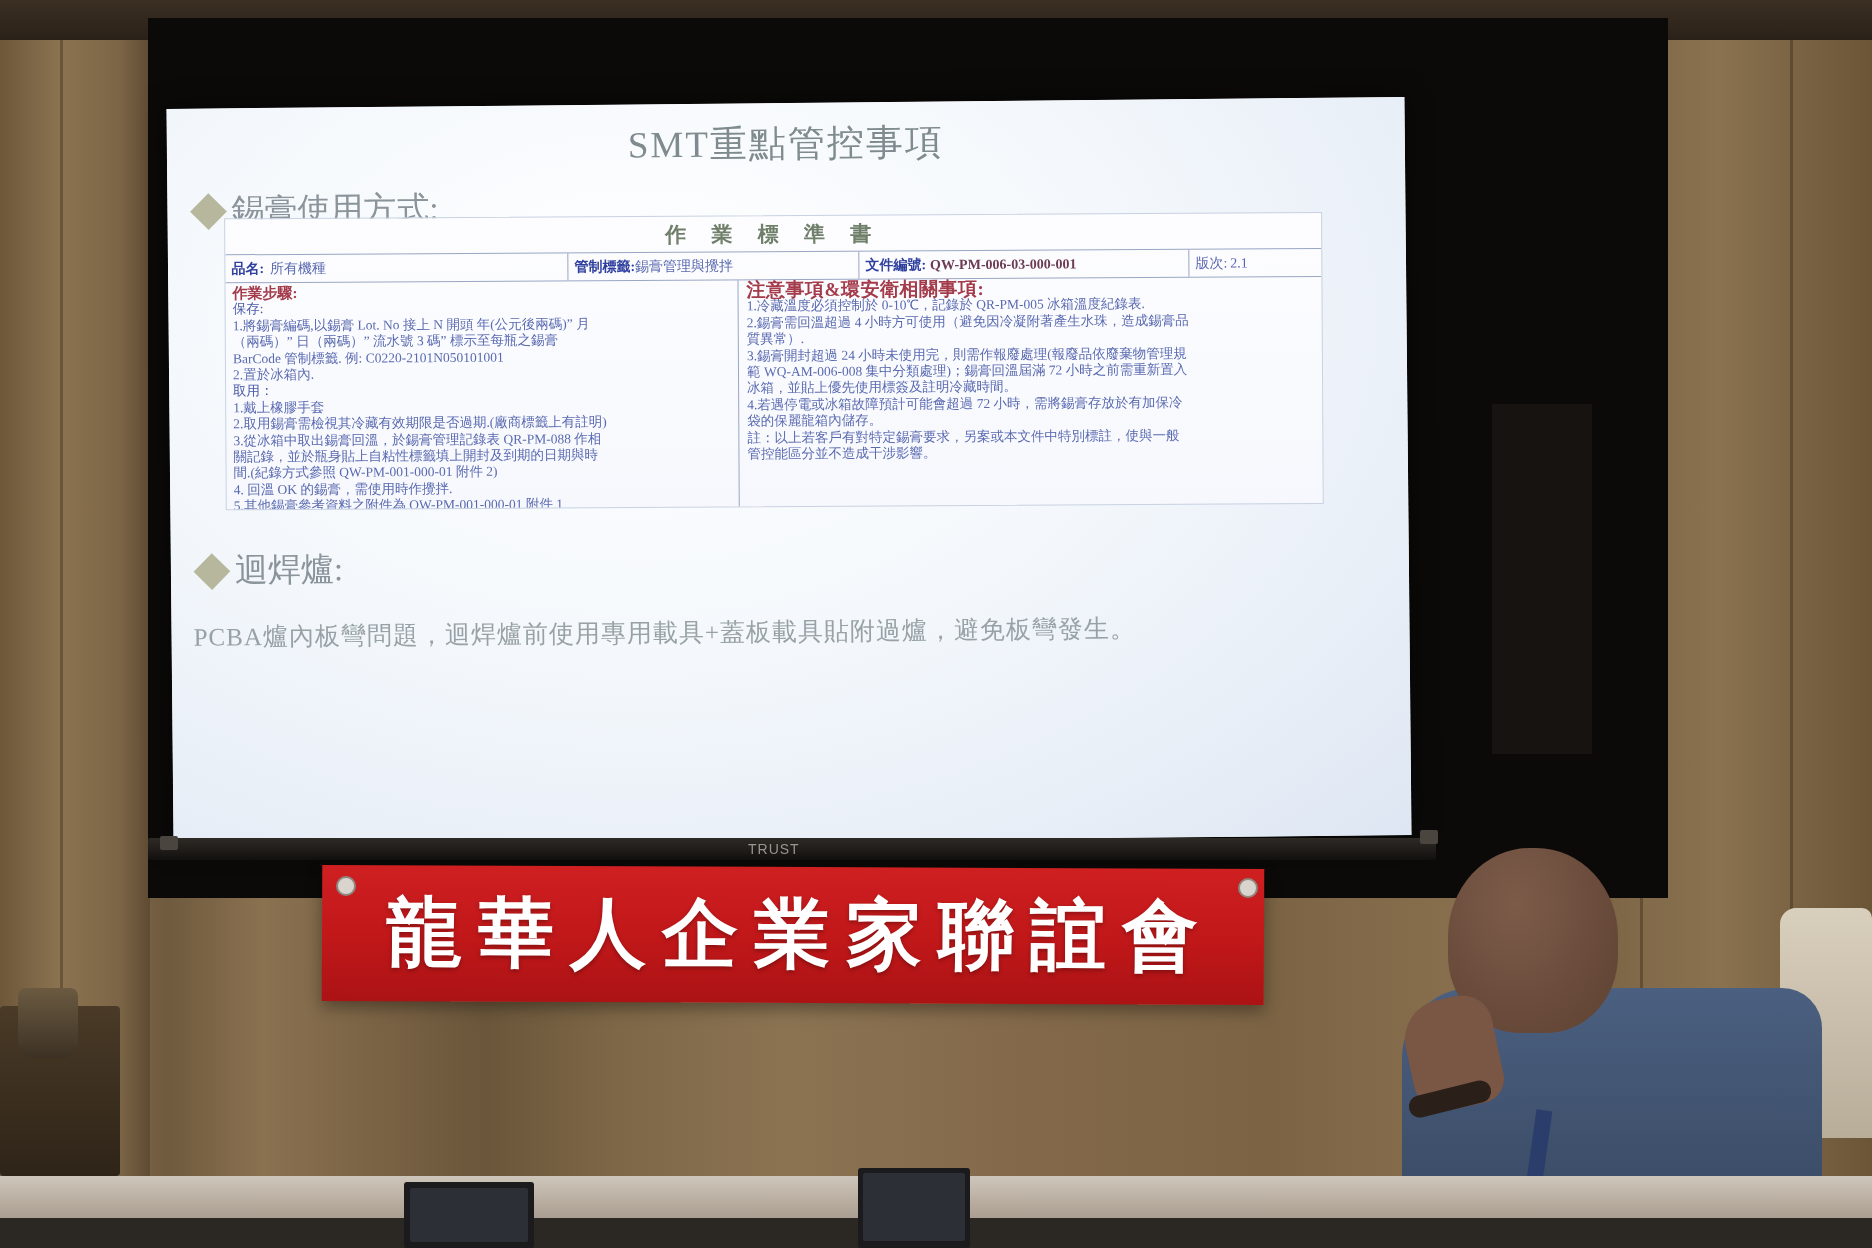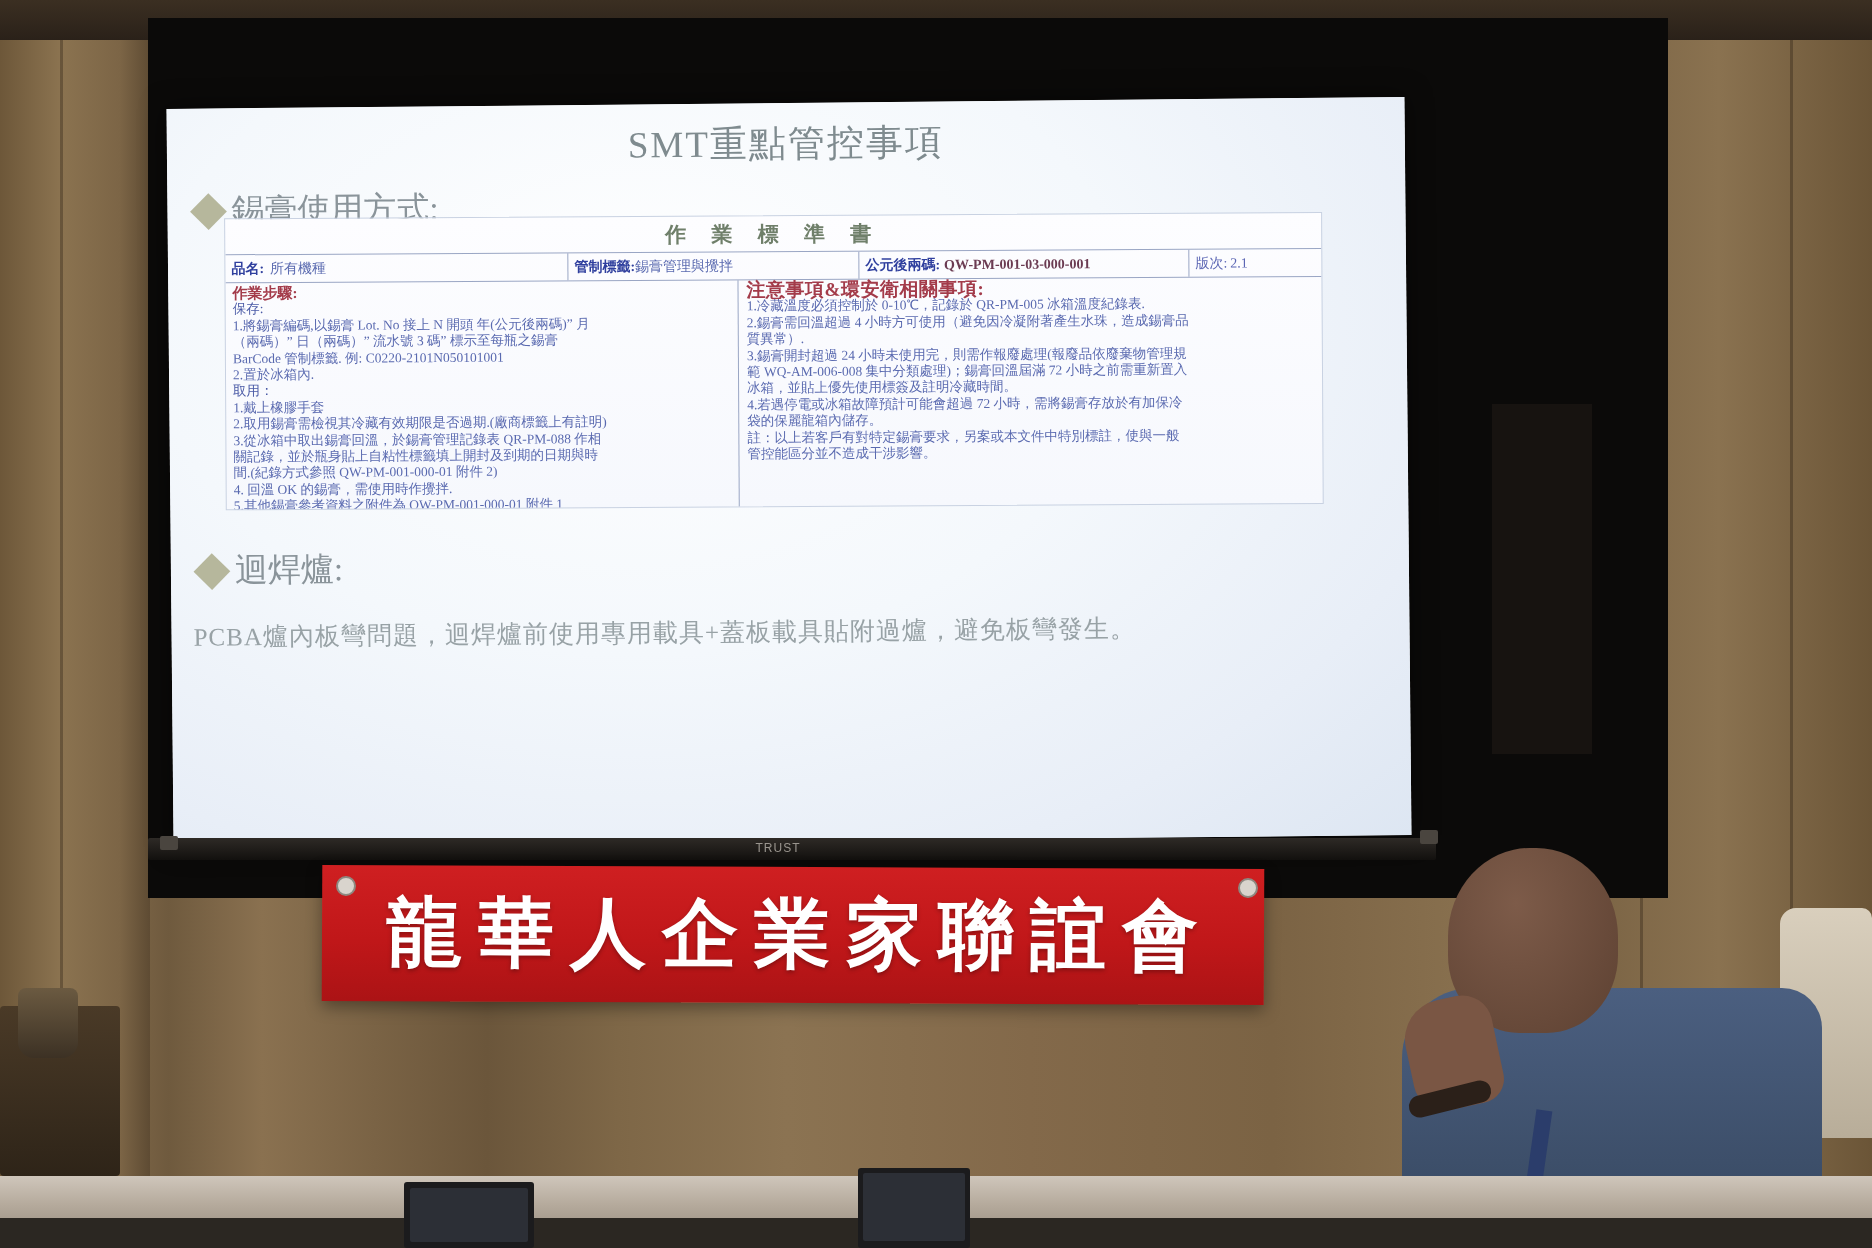--- a/index.html
+++ b/index.html
@@ -54,21 +54,21 @@
     background:
       radial-gradient(ellipse at 38% 30%, #ffffff 0%, #f4f8fc 45%, #e8eef7 78%, #dde6f2 100%);
   }
   .screen-bottom-bar{
     position:absolute; left:148px; top:838px; width:1288px; height:22px;
     background:linear-gradient(180deg,#2e2a26,#12100e);
     border-radius:2px;
   }
   .screen-brand{
     position:absolute; left:748px; top:841px; width:60px; height:14px;
-    color:#9a958e; font-size:12px; letter-spacing:1px; text-align:center;
+    color:#9a958e; font-size:14px; letter-spacing:1px; 
     font-family:"Liberation Sans",sans-serif;
   }
   .screen-hook{
     position:absolute; width:18px; height:14px; background:#4a453f; border-radius:2px;
   }
 
   
   .slide{
     position:absolute; inset:0;
     padding: 0; color:#7e8a90;
@@ -253,22 +253,22 @@
           <div class="doc-head">
             <div class="c-name">
               <span class="lbl-blue">品名:</span>
               <span class="val" style="margin-left:6px">所有機種</span>
             </div>
             <div class="c-proc">
               <span class="lbl-blue">管制標籤:</span>
               <span class="val">錫膏管理與攪拌</span>
             </div>
             <div class="c-doc">
-              <span class="lbl-blue">公元後兩碼:</span>
-              <span class="val-dark" style="margin-left:4px;font-weight:bold">QW-PM-001-03-000-001</span>
+              <span class="lbl-blue">文件編號:</span>
+              <span class="val-dark" style="margin-left:4px;font-weight:bold">QW-PM-006-03-000-001</span>
             </div>
             <div class="c-rev">
               <span>版次:</span>
               <span style="margin-left:3px">2.1</span>
             </div>
           </div>
 
           <div class="doc-body">
             <div class="doc-col-l">
               <div class="sec-head">作業步驟:</div>

